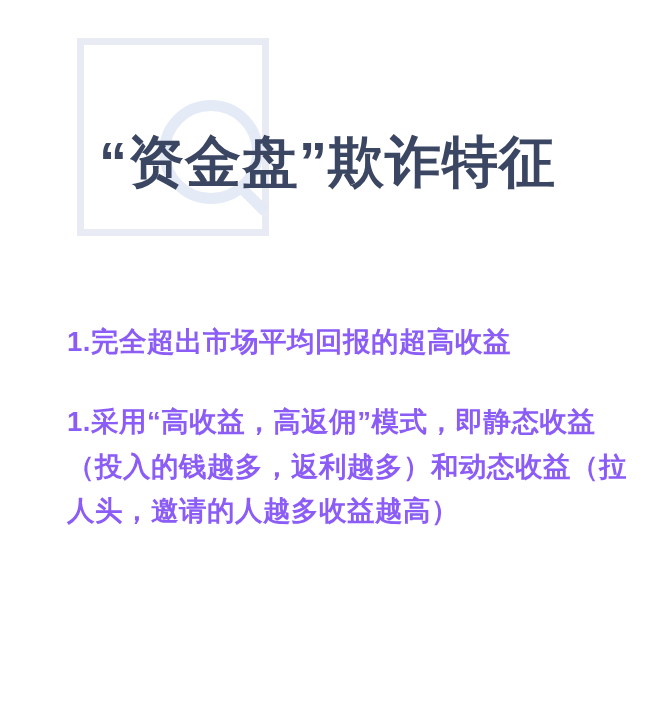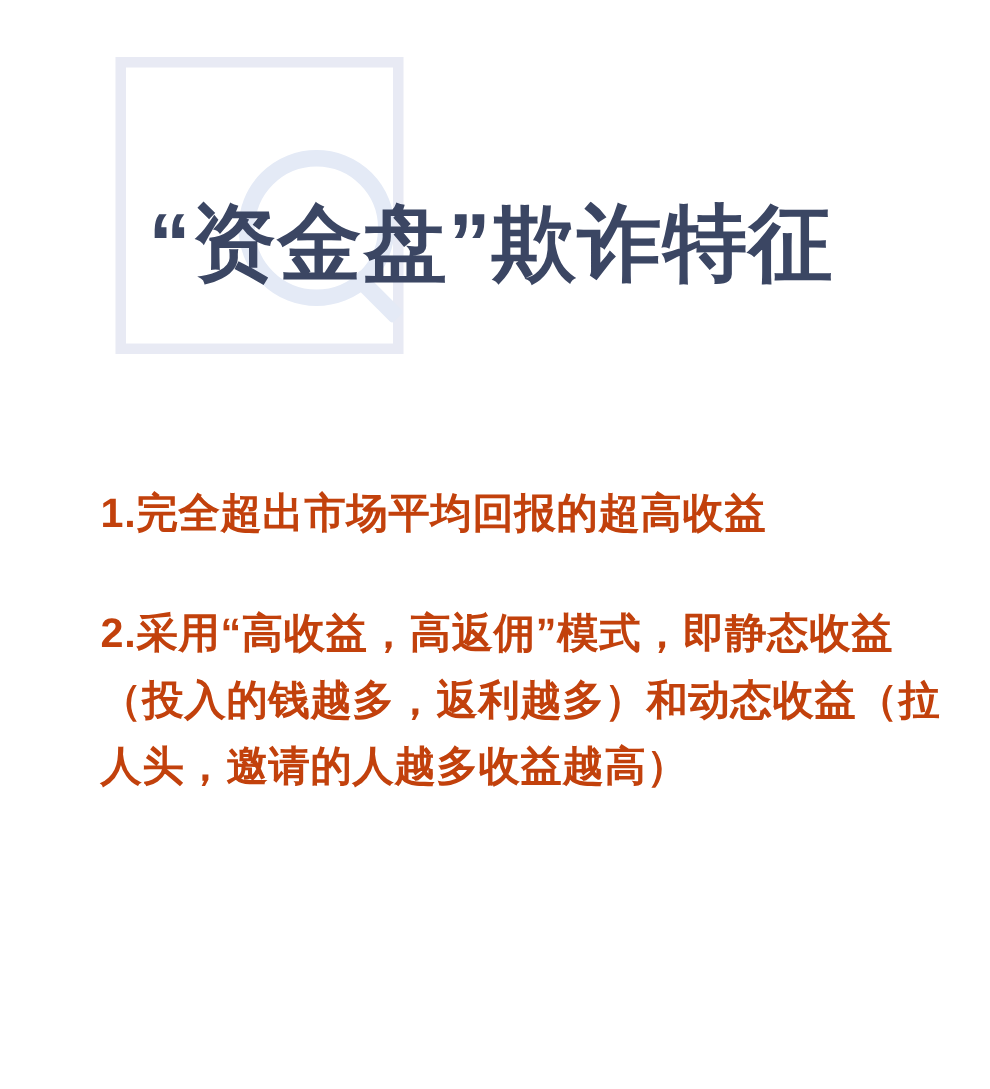--- a/index.html
+++ b/index.html
@@ -85,21 +85,21 @@
   .content {
     position: absolute;
     left: 52px;
     top: 292px;
     width: 570px;
   }
   .item {
     font-size: 27.5px;
     line-height: 1.62;
     font-weight: bold;
-    color: #c2410c;
+    color: #8b5cf6;
     letter-spacing: 0.5px;
     margin-bottom: 36px;
     text-align: left;
   }
   .item:last-child {
     margin-bottom: 0;
   }
   .item-2 { margin-bottom: 44px; }
 </style>
 </head>
@@ -112,16 +112,16 @@
     <div class="wm-glass">
       <div class="wm-circle"></div>
       <div class="wm-handle"></div>
     </div>
   </div>
 
   <h1 class="title">“资金盘”欺诈特征</h1>
 
   <div class="content">
     <p class="item item-1">1.完全超出市场平均回报的超高收益</p>
-    <p class="item item-2">2.采用“高收益，高返佣”模式，即静态收益（投入的钱越多，返利越多）和动态收益（拉人头，邀请的人越多收益越高）</p>
+    <p class="item item-2">1.采用“高收益，高返佣”模式，即静态收益（投入的钱越多，返利越多）和动态收益（拉人头，邀请的人越多收益越高）</p>
   </div>
 
 </div>
 
 </body></html>

